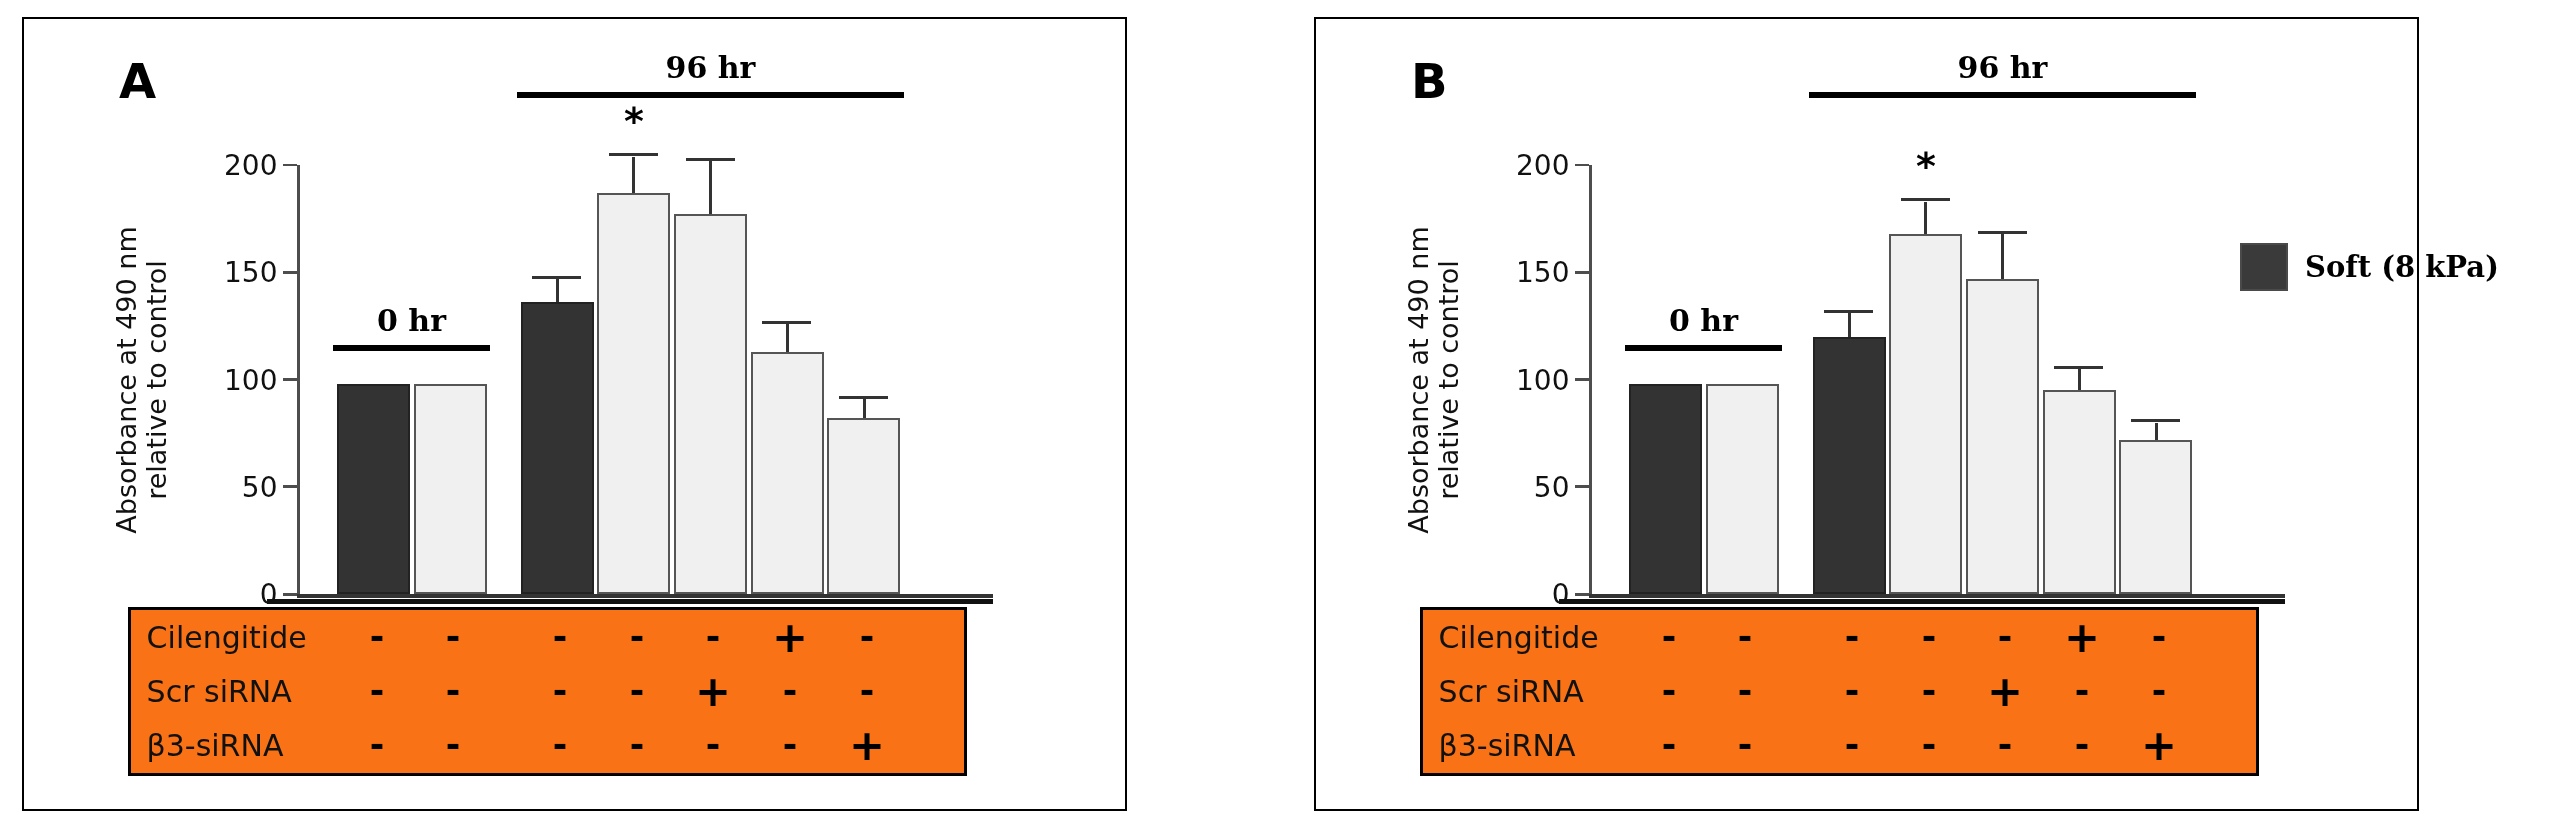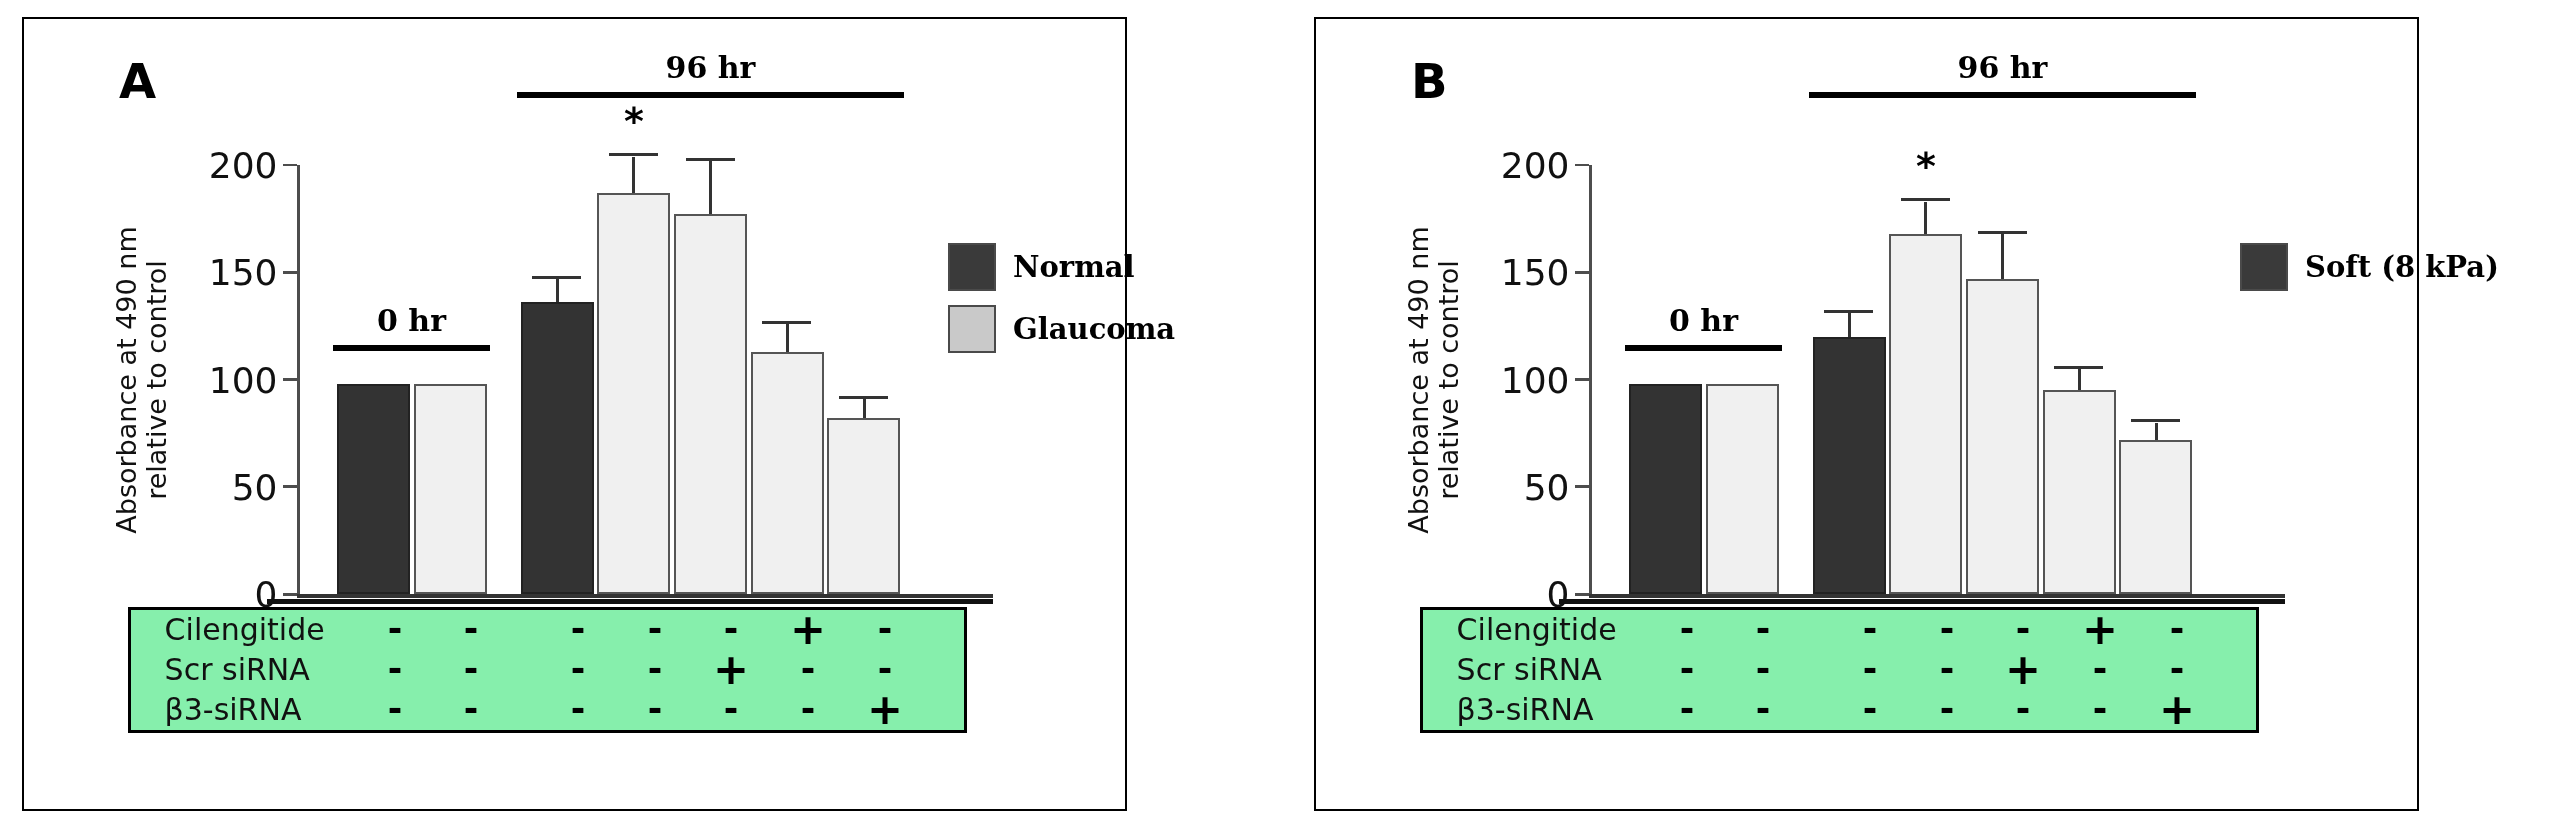--- a/index.html
+++ b/index.html
@@ -40,21 +40,21 @@
   
   .y-axis{
     position:absolute;left:0;top:0;bottom:0;width:2.6px;background:#4d4d4d;
   }
   .y-tick{
     position:absolute;left:-14.3px;width:14.3px;height:2.6px;background:#4d4d4d;
   }
   .y-label{
     position:absolute;right:calc(100% + 19.5px);
     transform:translateY(-50%);
-    font-size:36px;font-weight:400;
+    font-size:28px;font-weight:400;
     font-family:"DejaVu Sans", sans-serif;
     white-space:nowrap;color:#111;
   }
   .axis-title{
     position:absolute;
     left:-155px; top:50%;
     transform:translate(-50%,-50%) rotate(-90deg);
     transform-origin:center center;
     font-size:27px;
     font-family:"DejaVu Sans", sans-serif;
@@ -125,25 +125,24 @@
     font-family:"DejaVu Serif", serif;
     white-space:nowrap;color:#000;
   }
 
   
   .matrix{
     position:absolute;
     left:104px;
     top:588px;
     width:839px;
-    height:126px;
+    height:169px;
     border:3.3px solid #000;
     box-sizing:border-box;
-    background:#86efac;
-    padding-left:18px;
+    background:#f97316;
   }
   .mrow{
     position:relative;
     height:33.333%;
     display:flex;align-items:center;
   }
   .mlabel{
     position:absolute;left:15.6px;
     font-size:30px;
     font-family:"DejaVu Sans", sans-serif;
@@ -205,30 +204,20 @@
           <div class="errcap" style="left: 542px; width: 49px; bottom: 195px;"></div>
         </div>
         <div class="group-head" style="left: 36px; width: 157px; top: 141px;">
           <div class="ghlabel">0 hr</div>
           <div class="ghline"></div>
         </div>
         <div class="group-head" style="left: 220px; width: 387px; top: -112px;">
           <div class="ghlabel">96 hr</div>
           <div class="ghline"></div>
         </div>
-        <div class="legend" style="left: 651px; top: 78px;">
-          <div class="legend-row">
-            <div class="swatch dark"></div>
-            <div class="legend-text">Normal</div>
-          </div>
-          <div class="legend-row">
-            <div class="swatch light"></div>
-            <div class="legend-text">Glaucoma</div>
-          </div>
-        </div>
       </div>
       <div class="matrix">
         <div class="mrow">
           <div class="mlabel">Cilengitide</div>
           <div class="mcell minus" style="left: 246px;">-</div>
           <div class="mcell minus" style="left: 322px;">-</div>
           <div class="mcell minus" style="left: 429px;">-</div>
           <div class="mcell minus" style="left: 506px;">-</div>
           <div class="mcell minus" style="left: 582px;">-</div>
           <div class="mcell plus" style="left: 659px;">+</div>

